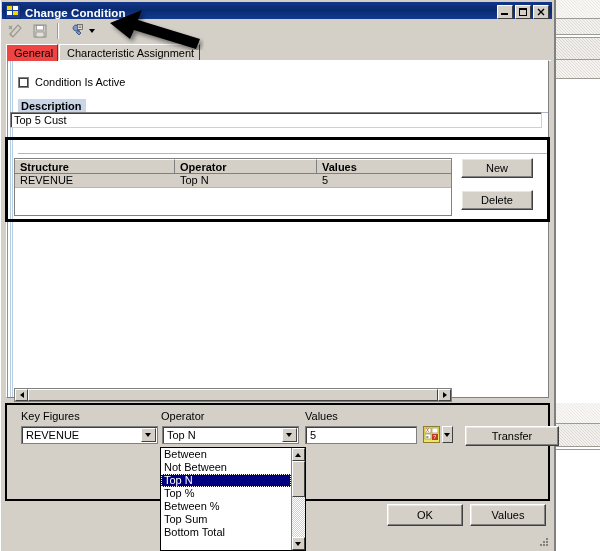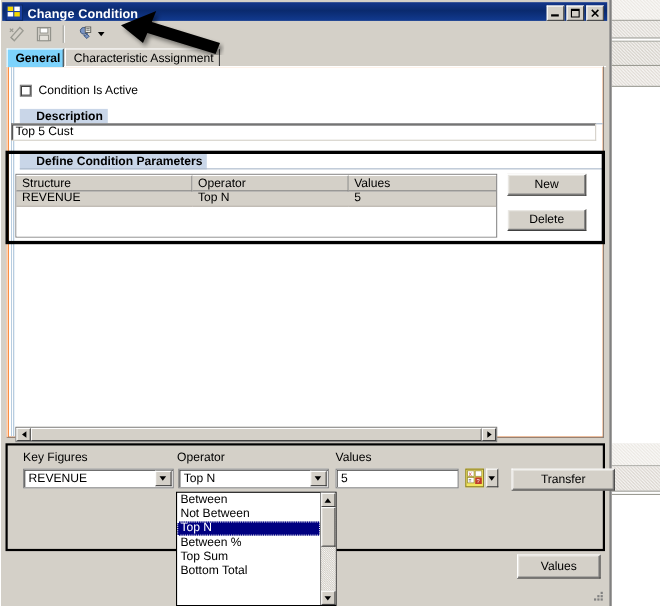--- a/index.html
+++ b/index.html
@@ -64,21 +64,21 @@
   .tb-arrow{width:0;height:0;border-left:3.5px solid transparent;border-right:3.5px solid transparent;
     border-top:4px solid #000;margin-left:-2px;}
 
   
   .tabstrip{position:absolute;left:6px;top:44px;width:545px;height:17px;}
   .tab{
     position:absolute;top:0;height:17px;line-height:16px;padding:0 7px;
     background:#d4d0c8;font-size:11px;white-space:nowrap;box-sizing:border-box;
     border-top:1px solid #ffffff;border-left:1px solid #ffffff;border-right:1px solid #404040;
   }
-  .tab.sel{background:#7dd3fc;font-weight:bold;z-index:3;}
+  .tab.sel{background:#ef4444;font-weight:normal;z-index:3;}
   .tab-rest{position:absolute;left:0;top:16px;width:545px;height:1px;background:#ffffff;}
 
   
   .panel{
     position:absolute;left:6px;top:60px;width:543px;height:338px;
     background:#f97316;
     border-top:1px solid #ffffff;border-left:1px solid #ffffff;
     border-right:1px solid #808080;border-bottom:1px solid #808080;
     box-sizing:border-box;overflow:hidden;
   }
@@ -89,21 +89,21 @@
   
   .chk-row{position:absolute;left:10px;top:15px;display:flex;align-items:center;gap:6px;}
   .chkbox{width:11px;height:11px;background:#ffffff;
     border-top:1px solid #808080;border-left:1px solid #808080;
     border-right:1px solid #ffffff;border-bottom:1px solid #ffffff;
     outline:1px solid #404040;outline-offset:-2px;box-sizing:border-box;}
   .chkbox{border:1px solid #808080;box-shadow:inset 1px 1px 0 #404040, inset -1px -1px 0 #ffffff;}
 
   
   .sec-head{position:absolute;height:14px;line-height:14px;font-weight:bold;font-size:11px;
-    background:#c9d6e8;padding:0 4px 0 15px;white-space:nowrap;color:#000;}
+    background:#c9d6e8;padding:0 4px 0 3px;white-space:nowrap;color:#000;}
   .sec-rule{position:absolute;height:1px;background:#a9b7c9;}
 
   
   .desc-input{
     position:absolute;left:10px;top:112px;width:532px;height:16px;
     background:#ffffff;border:1px solid #808080;border-right-color:#d4d0c8;border-bottom-color:#d4d0c8;
     box-shadow:inset 1px 1px 0 #404040;
     font-size:11px;line-height:14px;padding:0 3px;box-sizing:border-box;
     font-family:"Liberation Sans",sans-serif;color:#000;
   }
@@ -113,20 +113,21 @@
     border:3px solid #000;box-sizing:border-box;pointer-events:none;z-index:9;}
 
   
   .tbl{position:absolute;left:14px;top:158px;width:438px;height:58px;
     border:1px solid #808080;background:#ffffff;box-sizing:border-box;}
   .tbl-head{display:flex;height:15px;}
   .th{
     height:15px;line-height:14px;font-size:11px;padding-left:5px;box-sizing:border-box;
     background:#d4d0c8;border-right:1px solid #808080;border-bottom:1px solid #808080;
     border-top:1px solid #ffffff;
+    font-weight:bold;
   }
   .tr{display:flex;height:14px;background:#d4d0c8;}
   .td{height:14px;line-height:13px;font-size:11px;padding-left:5px;box-sizing:border-box;
      border-bottom:1px solid #b8b4ac;}
   .tbl-body-rest{background:#ffffff;height:27px;}
 
   
   .btn{
     background:#d4d0c8;
     border-top:1px solid #ffffff;border-left:1px solid #ffffff;
@@ -299,21 +300,20 @@
         <div class="v-rail"></div>
 
         <div class="chk-row">
           <span class="chkbox"></span>
           <span>Condition Is Active</span>
         </div>
 
         <div class="sec-head" style="left:10px;top:38px;">Description</div>
         <div class="sec-rule" style="left:10px;top:51px;width:532px;"></div>
 
-        <div class="sec-head" style="left:10px;top:79px;">Define Condition Parameters</div>
         <div class="sec-rule" style="left:10px;top:92px;width:532px;"></div>
       </div>
     </div>
 
     <input class="desc-input" type="text" readonly="" value="Top 5 Cust" style="">
 
     <div class="tbl">
       <div class="tbl-head">
         <div class="th" style="width:160px;">Structure</div>
         <div class="th" style="width:142px;">Operator</div>
@@ -377,37 +377,39 @@
           <text x="9.2" y="12.2" font-size="5.2" font-family="Liberation Sans, sans-serif" fill="#ffffff">?</text>
         </svg>
       </div>
       <div class="var-split" style="left:435px;top:21px;">
           <i class="tri tri-d"></i>
         </div>
 
       <div class="btn btn-transfer" style="left:458px;top:21px;">Transfer</div>
     </div>
 
+    <div class="btn btn-ok">OK</div>
     <div class="btn btn-cancel">Values</div>
 
     <div class="grip">
       <i style="left:8px;top:2px;"></i>
         <i style="left:5px;top:5px;"></i>
         <i style="left:8px;top:5px;"></i>
       <i style="left:2px;top:8px;"></i>
         <i style="left:5px;top:8px;"></i>
         <i style="left:8px;top:8px;"></i>
     </div>
   </div>
 
   <div class="ddl">
     <div class="ddl-items">
       <div class="ddl-item">Between</div>
       <div class="ddl-item">Not Between</div>
       <div class="ddl-item sel">Top N</div>
+      <div class="ddl-item">Top %</div>
       <div class="ddl-item">Between %</div>
       <div class="ddl-item">Top Sum</div>
       <div class="ddl-item">Bottom Total</div>
     </div>
     <div class="ddl-sb">
       <div class="ddl-sb-btn" style="top:0;">
           <i class="tri tri-u"></i>
         </div>
       <div class="ddl-sb-track"></div>
       <div class="ddl-sb-thumb" style="top:13px;"></div>

